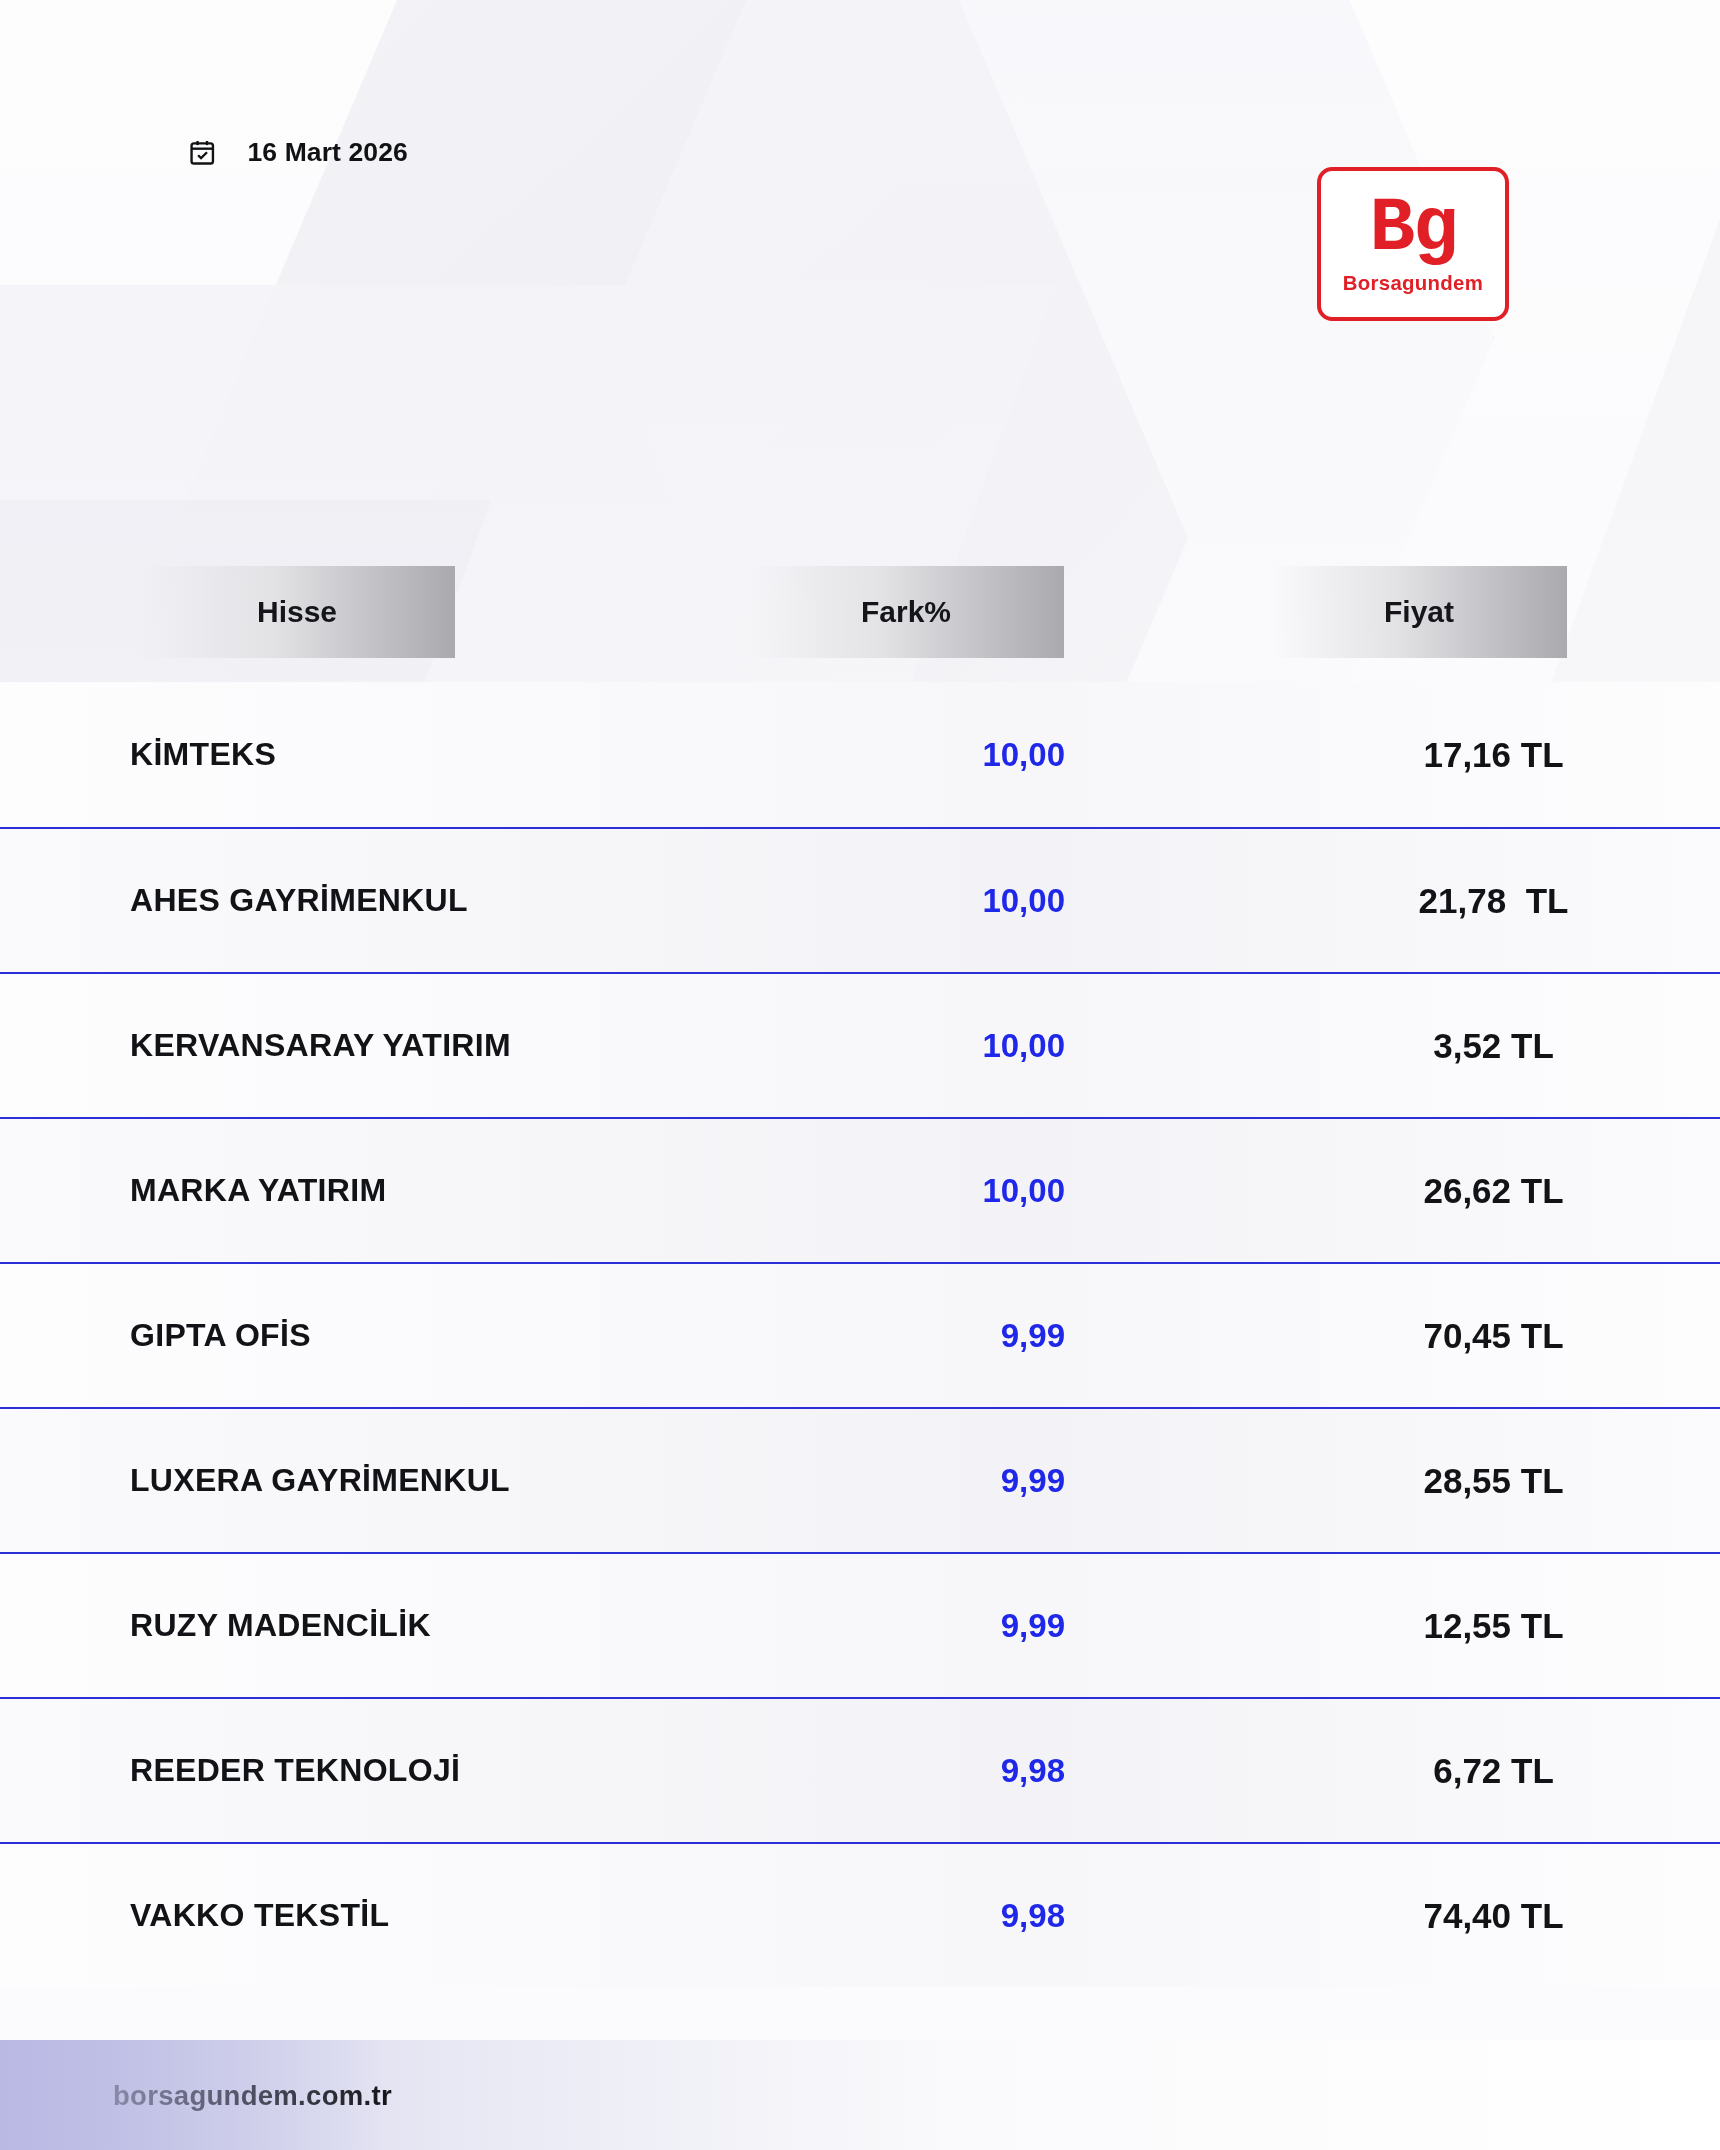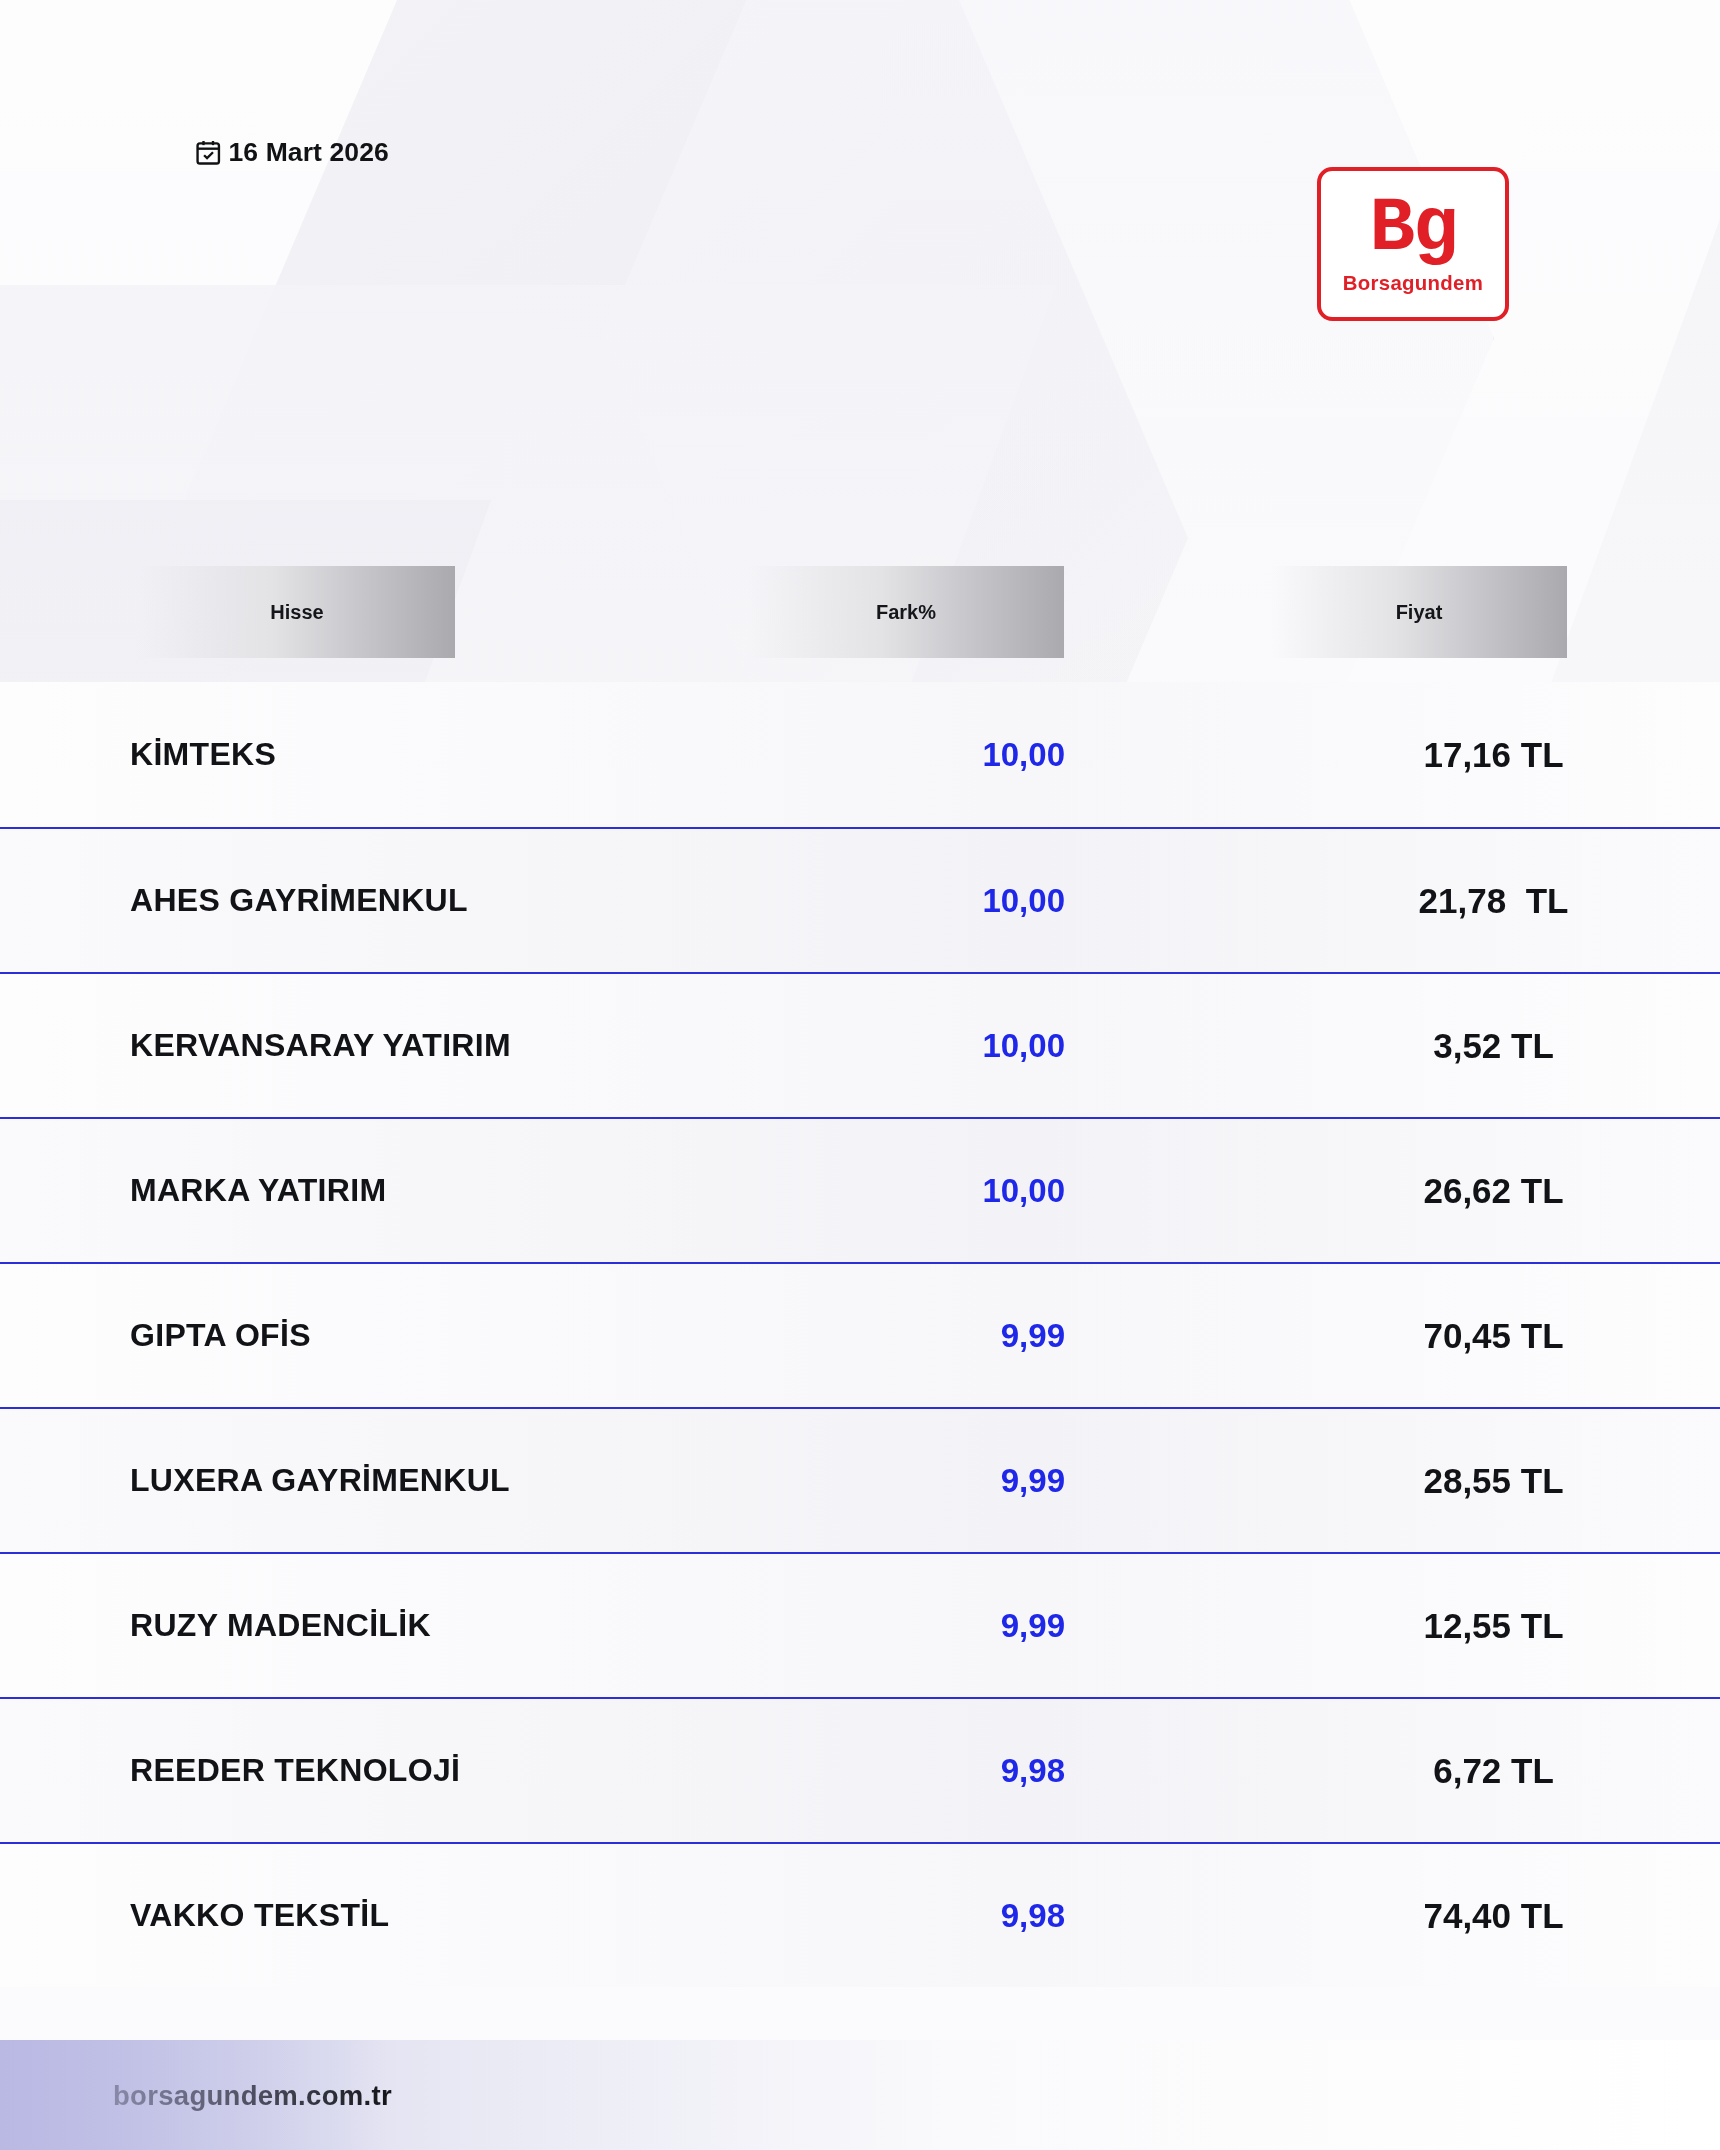--- a/index.html
+++ b/index.html
@@ -69,22 +69,22 @@
   }
   .soft-top {
     position: absolute; left: 0; top: 0; width: 100%; height: 540px;
     background: linear-gradient(180deg, #ffffff 0%, rgba(255,255,255,0) 100%);
     opacity: .55;
   }
 
   
   .date-row {
     position: absolute;
-    left: 194px; top: 137px;
-    display: flex; align-items: center; gap: 6px;
+    left: 188px; top: 137px;
+    display: flex; align-items: center; gap: 31px;
   }
   .cal-icon { width: 28.5px; height: 28.5px; position: relative; display: block; }
   .date-text {
     font-size: 26.5px; font-weight: bold; color: #111214; letter-spacing: 0.1px;
   }
 
   .title-block {
     position: absolute;
     left: 192px; top: 224px;
     line-height: 1.16;
@@ -120,21 +120,21 @@
     letter-spacing: 0.3px;
   }
 
   
   .col-head {
     position: absolute;
     height: 92px;
     display: flex; align-items: center; justify-content: center;
   }
   .col-head span {
-    font-size: 20px; font-weight: bold; color: #15161a;
+    font-size: 30px; font-weight: bold; color: #15161a;
   }
   .head-hisse {
     left: 139px; top: 566px; width: 316px;
     background: linear-gradient(90deg, rgba(255,255,255,0) 0%, #e3e3e6 42%, #a9a9ae 100%);
   }
   .head-fark {
     left: 748px; top: 566px; width: 316px;
     background: linear-gradient(90deg, rgba(255,255,255,0) 0%, #e3e3e6 42%, #a9a9ae 100%);
   }
   .head-fiyat {

